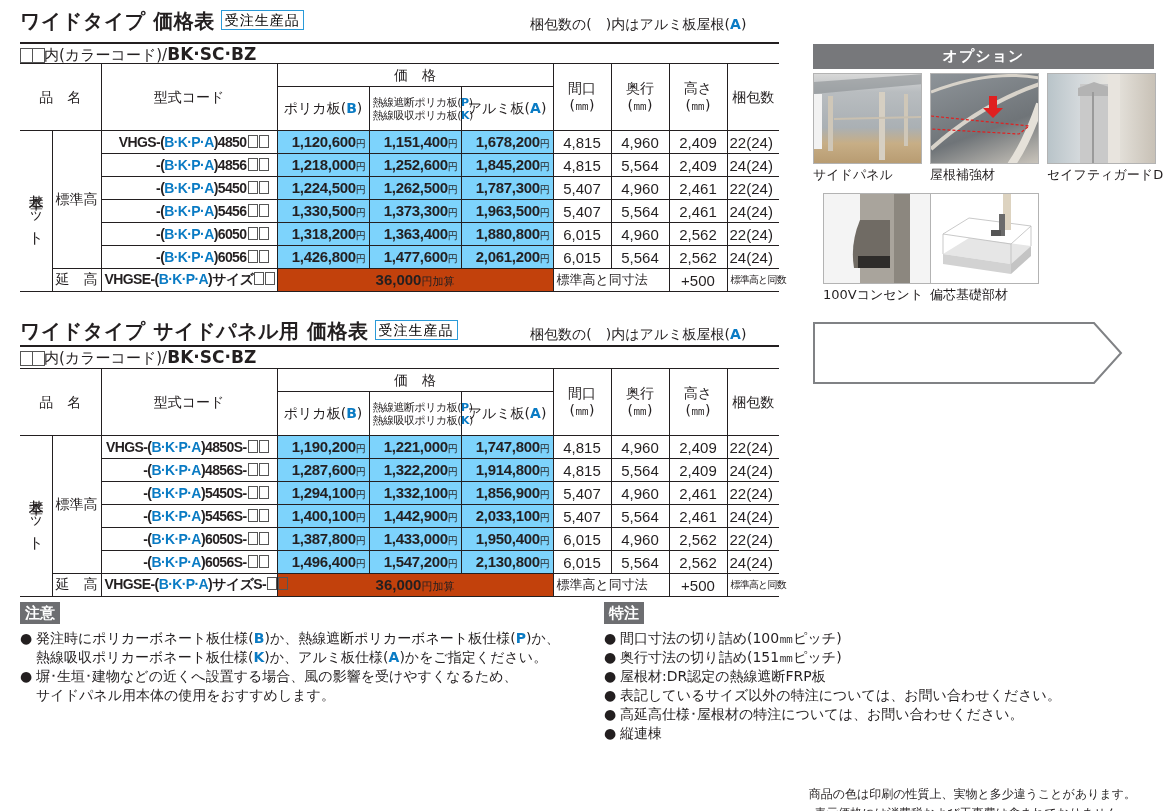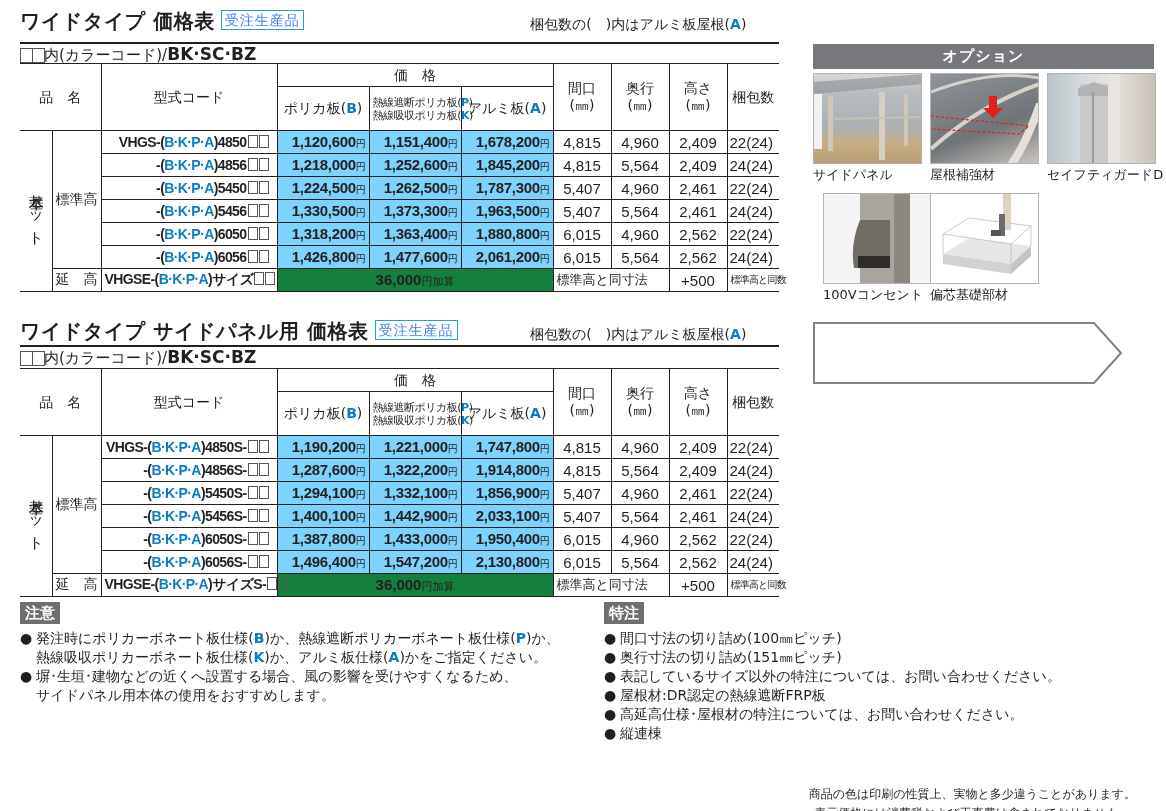--- a/index.html
+++ b/index.html
@@ -3,21 +3,21 @@
 <meta charset="utf-8">
 <style>
   * { box-sizing: border-box; margin: 0; padding: 0; }
   html, body { width: 1166px; height: 811px; background: #ffffff; overflow: hidden; }
   body { position: relative; font-family: "DejaVu Sans", "Liberation Sans", sans-serif; color: #231f20; }
 
   .blue { color: #0a7bc4; font-weight: bold; }
 
   
   .sec-title { position: absolute; left: 20px; font-size: 20px; font-weight: bold; letter-spacing: 0.5px; white-space: nowrap; }
-  .badge { display: inline-block; font-size: 14px; font-weight: normal; color: #3b82f6; border: 1.5px solid #2a9ad8; padding: 0 3px; line-height: 18px; margin-left: 6px; vertical-align: 3px; letter-spacing: 1px; }
+  .badge { display: inline-block; font-size: 14px; font-weight: normal; color: #000000; border: 1.5px solid #2a9ad8; padding: 0 3px; line-height: 18px; margin-left: 6px; vertical-align: 3px; letter-spacing: 1px; }
   .pack-note { position: absolute; font-size: 14px; white-space: nowrap; }
   .hline { position: absolute; height: 1.5px; background: #231f20; }
   .color-code { position: absolute; left: 20px; font-size: 15px; white-space: nowrap; }
   .color-code b { font-weight: bold; font-size: 17px; }
   .color-code .boxes { display: inline-block; width: 24px; height: 13px; position: relative; vertical-align: -1px; }
   .color-code .boxes::before, .color-code .boxes::after { content: ""; position: absolute; top: 0; width: 11px; height: 13px; border: 1px solid #555; }
   .color-code .boxes::before { left: 0; }
   .color-code .boxes::after { left: 12px; }
 
   
@@ -25,21 +25,21 @@
   table.price td, table.price th { border: 1px solid #231f20; padding: 0 3px; white-space: nowrap; font-weight: normal; height: 23px; }
   table.price th { text-align: center; font-size: 14px; line-height: 17px; }
   table.price .th-small { font-size: 11px; line-height: 13px; letter-spacing: -0.5px; }
   table.price .col-cat { border-left: none; }
   table.price tr td:last-child, table.price tr th:last-child { border-right: none; }
   table.price .vert { writing-mode: vertical-rl; text-orientation: upright; letter-spacing: 1px; font-size: 15px; text-align: center; vertical-align: middle; padding: 0; }
   table.price .sub { text-align: center; font-size: 14px; }
   table.price .code { text-align: right; font-weight: bold; font-size: 14px; letter-spacing: -0.6px; font-family: "Liberation Sans", sans-serif; padding-right: 8px; }
   table.price .price-c { background: #7dd3fc; text-align: right; font-weight: bold; font-family: "Liberation Sans", sans-serif; font-size: 15px; letter-spacing: -0.3px; }
   table.price .price-c .yen { font-size: 10px; font-weight: normal; }
-  table.price .price-span { background: #15803d; text-align: center; font-weight: bold; font-family: "Liberation Sans", sans-serif; font-size: 15px; }
+  table.price .price-span { background: #c2410c; text-align: center; font-weight: bold; font-family: "Liberation Sans", sans-serif; font-size: 15px; }
   table.price .price-span .yen { font-size: 11px; font-weight: normal; }
   table.price .num { text-align: center; font-family: "Liberation Sans", sans-serif; font-size: 15px; }
   table.price .pack { text-align: left; font-family: "Liberation Sans", sans-serif; font-size: 15px; padding-left: 2px; }
   table.price .small-note { font-size: 10px; text-align: center; letter-spacing: -0.8px; }
   table.price .note-c { font-size: 13px; text-align: left; }
   .sq { display: inline-block; width: 10px; height: 13px; border: 1px solid #555; vertical-align: -1px; margin-left: 1px; }
 
   
   .note-label { position: absolute; background: #6d6e71; color: #fff; font-weight: bold; font-size: 15px; padding: 1px 5px; line-height: 20px; }
   .notes { position: absolute; font-size: 14px; line-height: 19px; }
@@ -295,22 +295,22 @@
     <li><span>発注時にポリカーボネート板仕様(</span><span class="blue">B</span><span>)か、熱線遮断ポリカーボネート板仕様(</span><span class="blue">P</span><span>)か、</span></li>
     <li class="cont"><span>熱線吸収ポリカーボネート板仕様(</span><span class="blue">K</span><span>)か、アルミ板仕様(</span><span class="blue">A</span><span>)かをご指定ください。</span></li>
     <li><span>塀･生垣･建物などの近くへ設置する場合、風の影響を受けやすくなるため、</span></li>
     <li class="cont"><span>サイドパネル用本体の使用をおすすめします。</span></li>
   </ul>
 
 <div class="note-label" style="left:604px; top:602px;">特注</div>
 <ul class="notes" id="special-list" style="left:604px; top:629px;">
     <li>間口寸法の切り詰め(100㎜ピッチ)</li>
     <li>奥行寸法の切り詰め(151㎜ピッチ)</li>
+    <li>屋根材:DR認定の熱線遮断FRP板</li>
     <li>表記しているサイズ以外の特注については、お問い合わせください。</li>
-    <li>屋根材:DR認定の熱線遮断FRP板</li>
     <li>高延高仕様･屋根材の特注については、お問い合わせください。</li>
     <li>縦連棟</li>
   </ul>
 
 <div class="footer">
   <div>商品の色は印刷の性質上、実物と多少違うことがあります。</div>
   <div>表示価格には消費税および工事費は含まれておりません。</div>
 </div>
 
 <div class="opt-header">オプション</div>

